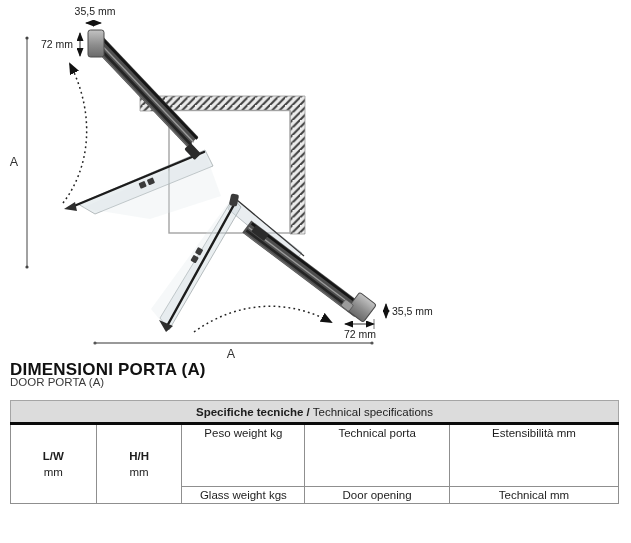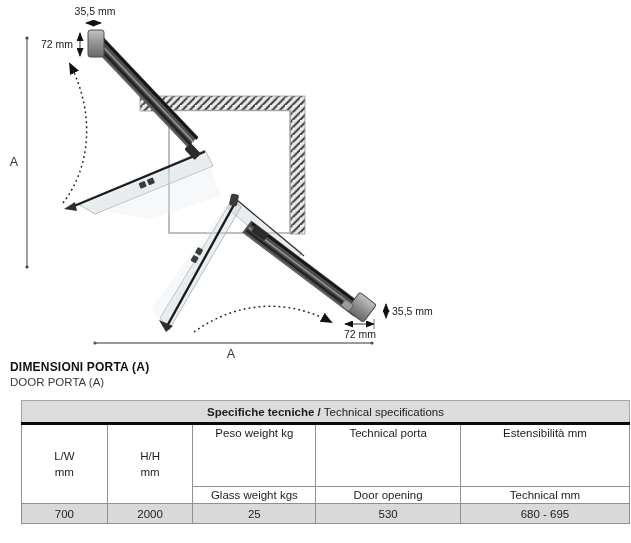--- a/index.html
+++ b/index.html
@@ -5,31 +5,31 @@
   html,body{margin:0;padding:0;}
   body{
     width:631px;height:543px;position:relative;background:#ffffff;
     font-family:"Liberation Sans", sans-serif;color:#1a1a1a;overflow:hidden;
   }
   
   .diagram{position:absolute;left:0;top:0;}
   .dim-text{font-size:10.5px;fill:#222;}
   .dim-a{font-size:12.5px;fill:#333;}
   
-  .heading-it{position:absolute;left:10px;top:360px;font-size:12px;font-weight:bold;color:#111;letter-spacing:.2px;}
+  .heading-it{position:absolute;left:10px;top:360px;font-size:17px;font-weight:bold;color:#111;letter-spacing:.2px;}
   .heading-en{position:absolute;left:10px;top:376px;font-size:11.5px;color:#3a3a3a;}
   
-  .spec-table{position:absolute;left:21px;top:400px;width:609px;border-collapse:collapse;table-layout:fixed;font-size:11.5px;}
+  .spec-table{position:absolute;left:10px;top:400px;width:609px;border-collapse:collapse;table-layout:fixed;font-size:11.5px;}
   .spec-table th,.spec-table td{border:1px solid #8f8f8f;padding:0;text-align:center;vertical-align:middle;font-weight:normal;color:#1d1d1d;}
   .spec-table .band{background:#dcdcdc;height:21px;border:1px solid #a5a5a5;border-bottom:3px solid #0a0a0a;}
   .band .bold{font-weight:bold;}
   .hdr th{height:34px;background:#ffffff;}
   .hdr .l1,.hdr .l2{height:16px;line-height:16px;}
   .hdr .split .l2{border-top:1px solid #8f8f8f;margin-top:45px;}
-  .hdr .plain .l1{font-weight:normal;}
+  .hdr .plain .l1{font-weight:bold;}
   .rows td{height:19px;}
   .rows tr.alt{background:#d9d9d9;}
 </style>
 </head>
 <body>
 
 <svg class="diagram" width="631" height="360" viewBox="0 0 631 360">
   <defs>
     <pattern id="hatch" width="7.5" height="7.5" patternUnits="userSpaceOnUse">
       <rect width="7.5" height="7.5" fill="#ebebeb"></rect>
@@ -177,21 +177,14 @@
         <div class="l1">Technical porta</div>
         <div class="l2">Door opening</div>
       </th>
       <th class="split">
         <div class="l1">Estensibilità mm</div>
         <div class="l2">Technical mm</div>
       </th>
     </tr>
   </thead>
   <tbody class="rows">
-    <tr class="alt">
-      <td>700</td>
-      <td>2000</td>
-      <td>25</td>
-      <td>530</td>
-      <td>680 - 695</td>
-    </tr>
   </tbody>
 </table>
 
 </body></html>

